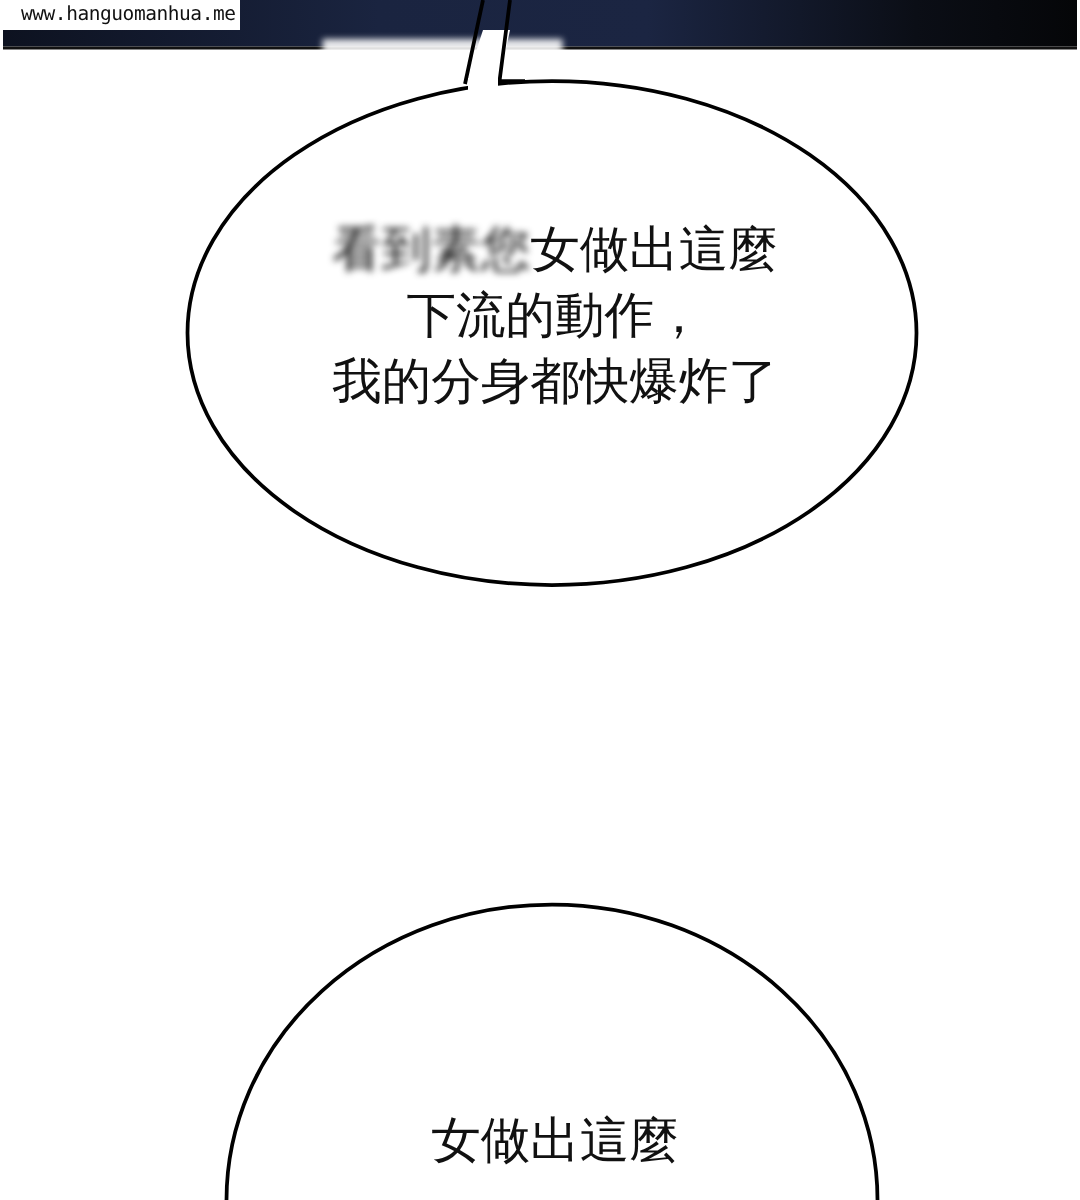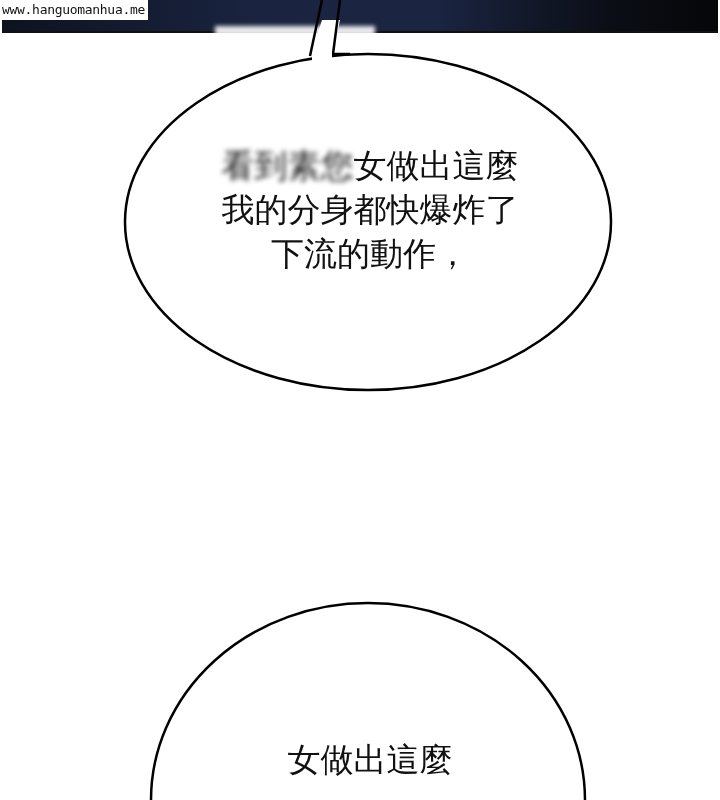--- a/index.html
+++ b/index.html
@@ -1,18 +1,18 @@
 <!DOCTYPE html>
 <html><head>
 <meta charset="utf-8">
 <style>
   html, body { margin:0; padding:0; }
   body { width:720px; height:800px; background:#ffffff; position:relative; overflow:hidden; font-family:"DejaVu Sans", sans-serif; }
   .panel-top { position:absolute; left:2px; top:0; width:716px; height:31px; background:linear-gradient(90deg,#0d1220 0%,#1a2440 35%,#1b2542 60%,#0b0e16 85%,#050608 100%); border-bottom:2px solid #111; }
-  .watermark { position:absolute; left:0; top:0; width:146px; height:20px; background:#fff; color:#111; font-family:"DejaVu Sans Mono", monospace; font-size:13px; line-height:20px; padding-left:2px; letter-spacing:-0.3px; }
+  .watermark { position:absolute; left:0; top:0; width:146px; height:20px; background:#fff; color:#111; font-family:"DejaVu Sans Mono", monospace; font-size:13px; line-height:20px; padding-left:14px; letter-spacing:-0.3px; }
   .blur-strip { position:absolute; left:215px; top:26px; width:160px; height:10px; background:#fff; filter:blur(2px); opacity:0.9; }
   svg.bubbles { position:absolute; left:0; top:0; }
   .bubble-text { position:absolute; text-align:center; color:#111; font-family:"DejaVu Sans", sans-serif; }
   .t1 { left:150px; top:144px; width:440px; font-size:33px; line-height:44px; }
   .t2 { left:200px; top:738px; width:340px; font-size:33px; line-height:44px; }
   .censor { filter:blur(2.5px); }
 </style>
 </head>
 <body>
 
@@ -30,19 +30,19 @@
     <rect x="312" y="52" width="20" height="8" fill="#fff"></rect>
   </g>
 
   <g>
     <ellipse cx="368" cy="800" rx="217" ry="197" fill="#fff" stroke="#000" stroke-width="2.5"></ellipse>
   </g>
 </svg>
 
 <div class="bubble-text t1">
   <div><span class="censor">看到素您</span><span>女做出這麼</span></div>
+  <div>下流的動作，</div>
   <div>我的分身都快爆炸了</div>
-  <div>下流的動作，</div>
 </div>
 
 <div class="bubble-text t2">
   <div>女做出這麼</div>
 </div>
 
 </body></html>

